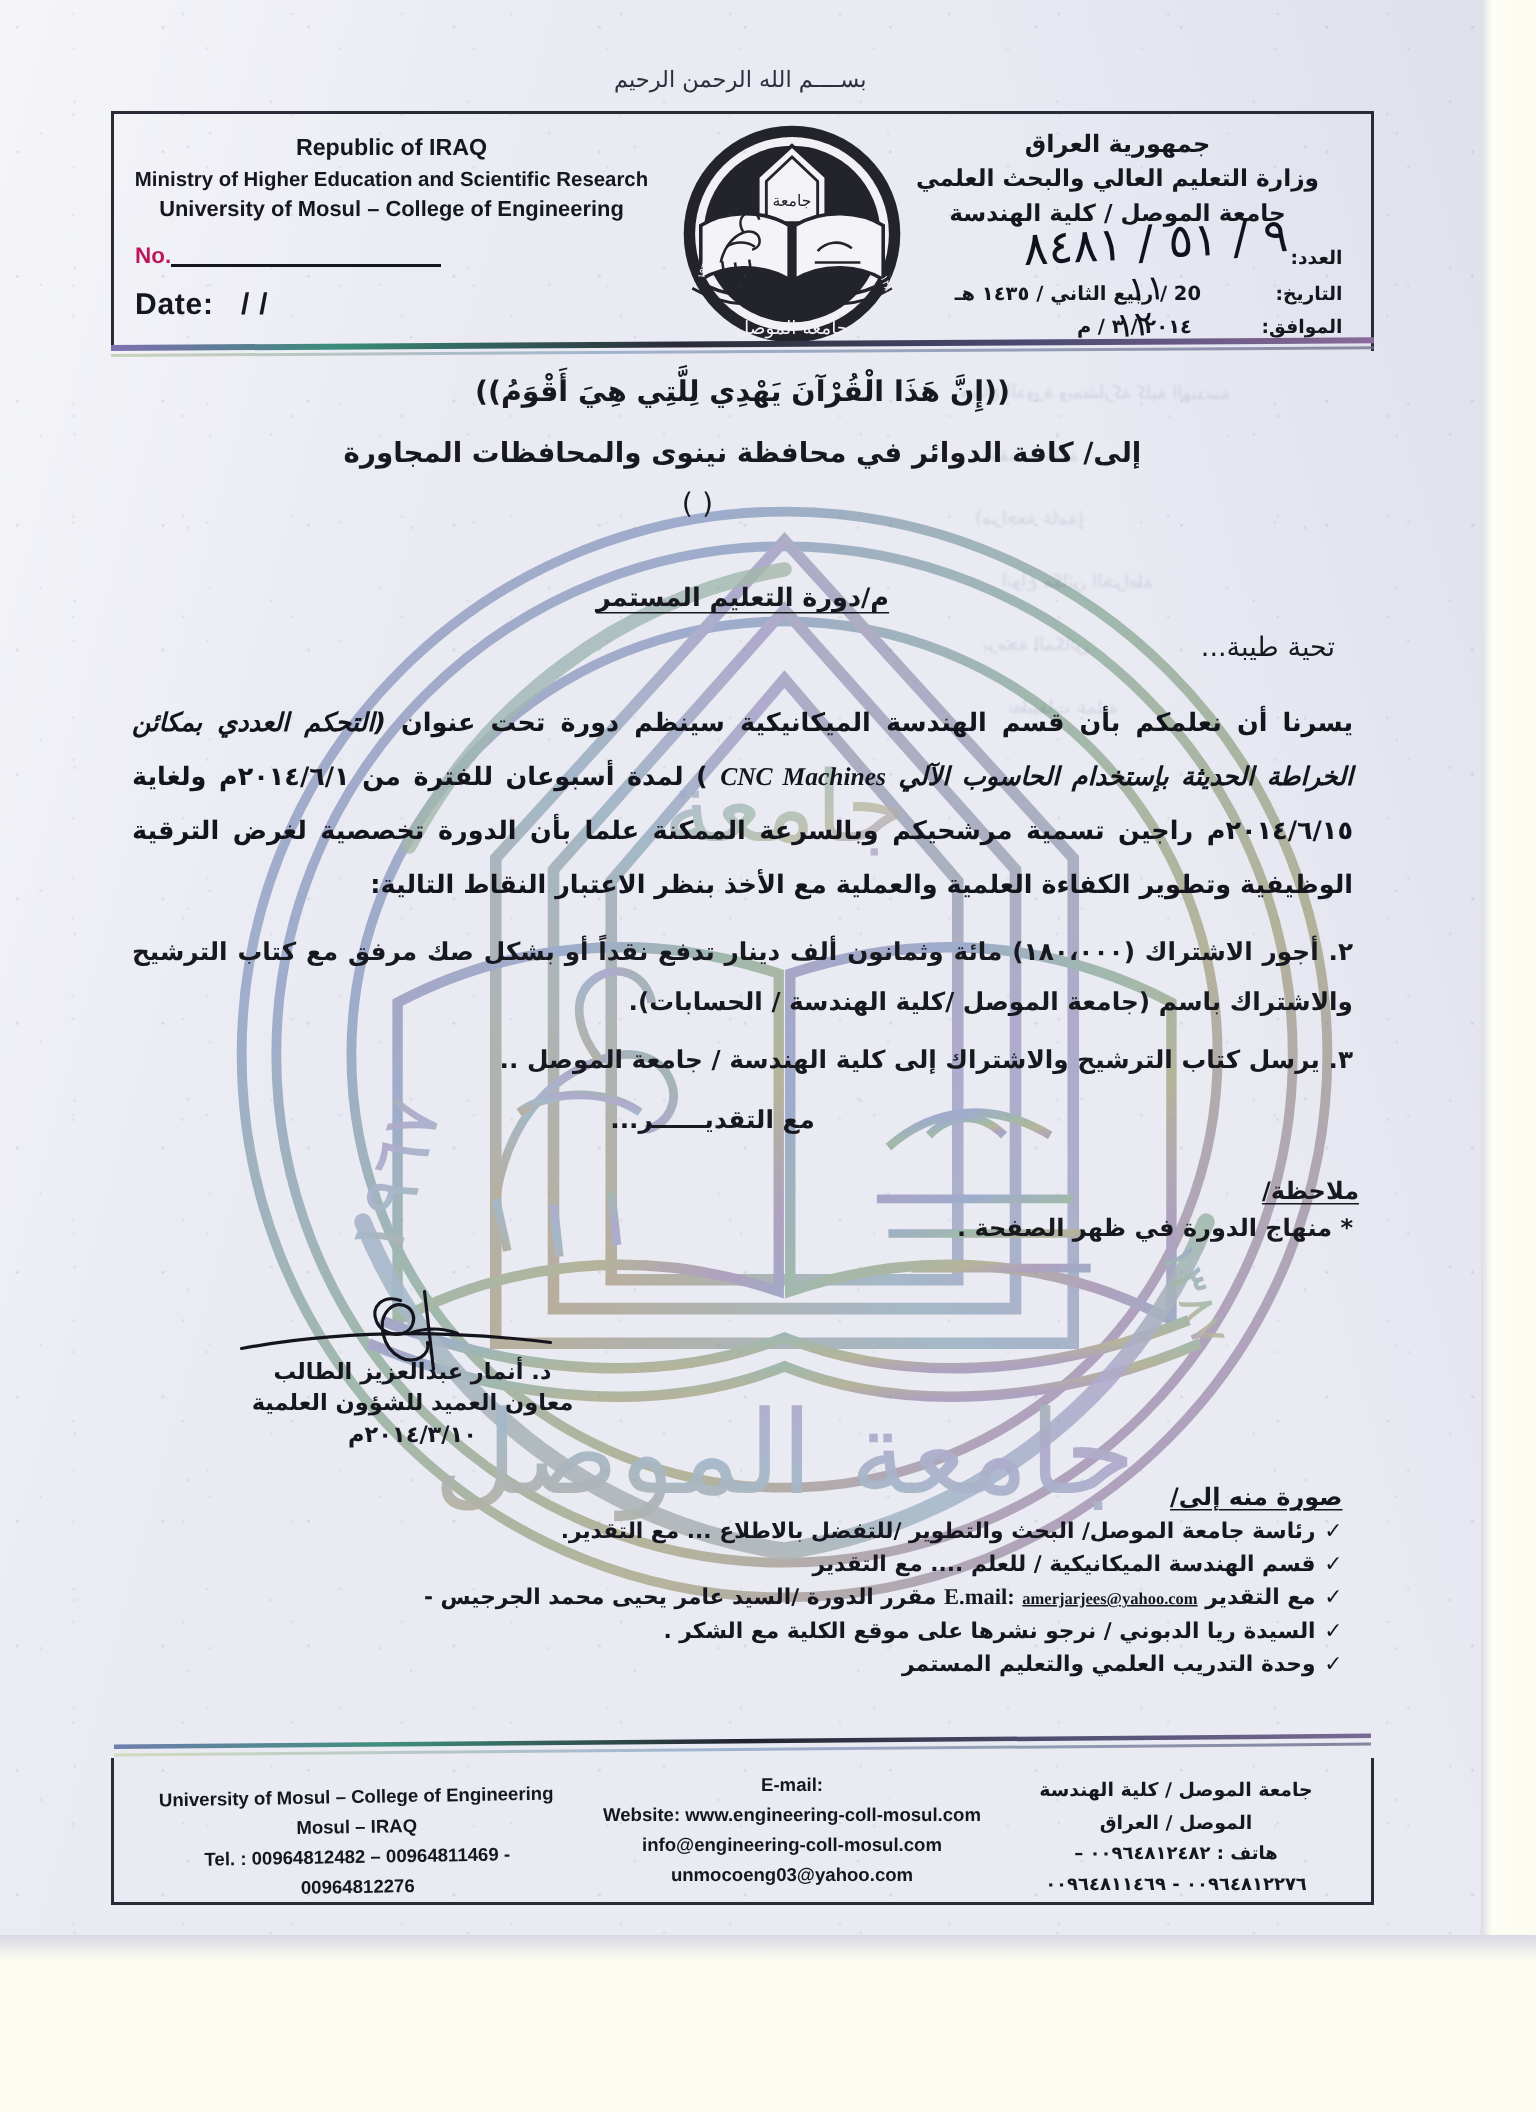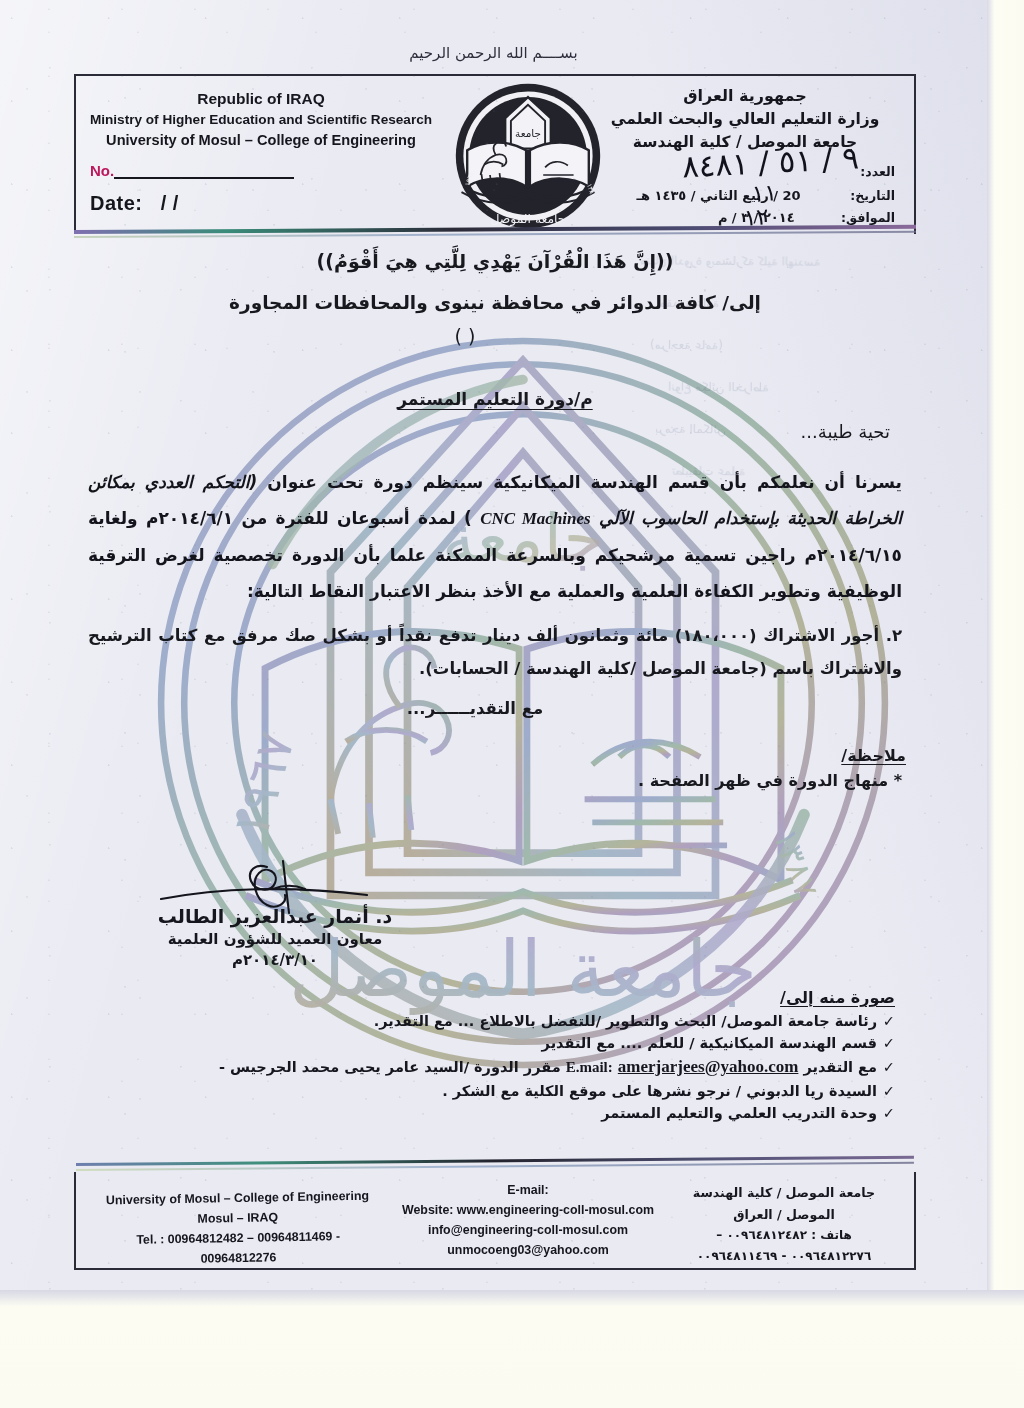--- a/index.html
+++ b/index.html
@@ -164,31 +164,31 @@
   .pt{font-size:16.5px;line-height:2.0;font-weight:bold;text-align:justify;margin-top:6px;}
   .handink{font-family:"DejaVu Sans",sans-serif;}
 
   .regards{text-align:center;font-size:16.5px;font-weight:bold;margin-top:14px;padding-right:40px;}
 
   .noteHead{margin-top:28px;text-align:right;padding-right:10px;font-size:16px;font-weight:bold;text-decoration:underline;text-underline-offset:3px;}
   .noteBody{text-align:right;padding-right:14px;font-size:16px;font-weight:bold;margin-top:6px;}
 
   
   #sigBlock{position:absolute;left:150px;top:905px;width:250px;text-align:center;direction:rtl;color:#16161e;}
-  #sigBlock .nm{font-size:19px;font-weight:bold;}
+  #sigBlock .nm{font-size:15px;font-weight:bold;}
   #sigBlock .ttl{font-size:15px;font-weight:bold;margin-top:3px;}
   #sigBlock .dt{font-size:15px;font-weight:bold;margin-top:3px;letter-spacing:1px;}
   #sigSvg{position:absolute;left:155px;top:855px;width:230px;height:70px;}
 
   
   #ccBlock{position:absolute;right:92px;top:988px;width:560px;direction:rtl;color:#16161e;}
   #ccHead{font-size:16px;font-weight:bold;text-decoration:underline;text-underline-offset:3px;text-align:right;}
   .ccItem{font-size:14.5px;font-weight:bold;margin-top:6px;text-align:right;white-space:nowrap;}
   .ccItem .tick{display:inline-block;width:18px;color:#16161e;}
-  .mailtxt{font-family:"Liberation Serif",serif;font-size:17px;text-decoration:underline;direction:ltr;display:inline-block;}
+  .mailtxt{font-family:"Liberation Serif",serif;font-size:11px;text-decoration:underline;direction:ltr;display:inline-block;}
   .maillbl{font-family:"Liberation Serif",serif;font-size:15px;direction:ltr;display:inline-block;}
 
   
   #footRule{
     position:absolute;left:76px;top:1163px;width:838px;height:3px;
     background:linear-gradient(90deg,#6f7fae 0%,#3f8f7c 22%,#23232e 50%,#4f4f72 75%,#7a6a94 100%);
     transform:rotate(-.5deg);transform-origin:left center;
   }
   #footRule2{
     position:absolute;left:76px;top:1169px;width:838px;height:2px;
@@ -385,20 +385,21 @@
     <div class="para">
       <span>يسرنا أن نعلمكم بأن قسم الهندسة الميكانيكية سينظم دورة تحت عنوان</span>
       <span class="ctitle">(التحكم العددي بمكائن الخراطة الحديثة بإستخدام الحاسوب الآلي</span>
       <span class="ctitle-en">CNC  Machines</span>
       <span>)</span>
       <span>لمدة أسبوعان للفترة من ٢٠١٤/٦/١م ولغاية ٢٠١٤/٦/١٥م راجين تسمية مرشحيكم وبالسرعة الممكنة علما بأن الدورة تخصصية لغرض الترقية الوظيفية وتطوير الكفاءة العلمية والعملية مع الأخذ بنظر الاعتبار النقاط التالية:</span>
     </div>
 
     <div class="points">
       <div class="pt handink">٢. أجور الاشتراك (١٨٠،٠٠٠) مائة وثمانون ألف دينار تدفع نقداً أو بشكل صك مرفق مع كتاب الترشيح والاشتراك باسم (جامعة الموصل /كلية الهندسة / الحسابات).</div>
+      <div class="pt handink">٣. يرسل كتاب الترشيح والاشتراك إلى كلية الهندسة / جامعة الموصل ..</div>
     </div>
 
     <div class="regards">مع التقديــــــر...</div>
 
     <div class="noteHead">ملاحظة/</div>
     <div class="noteBody">* منهاج الدورة في ظهر الصفحة .</div>
   </div>
 
   <svg id="sigSvg" viewBox="0 0 230 70" xmlns="http://www.w3.org/2000/svg">
     <g fill="none" stroke="#14141c" stroke-width="2.1" stroke-linecap="round">

